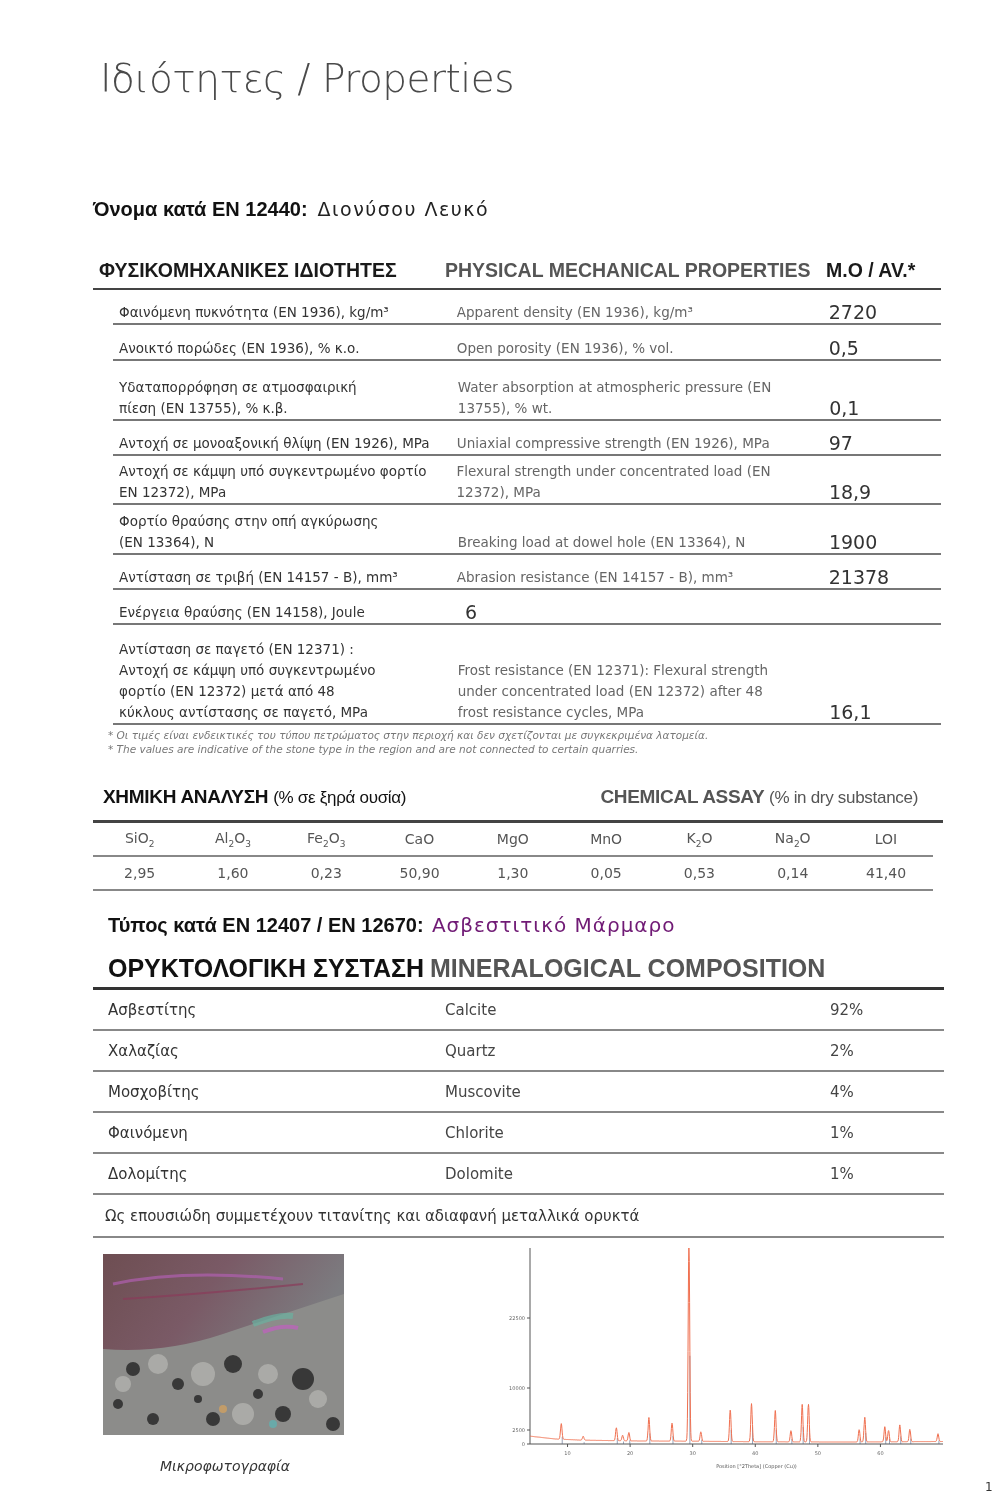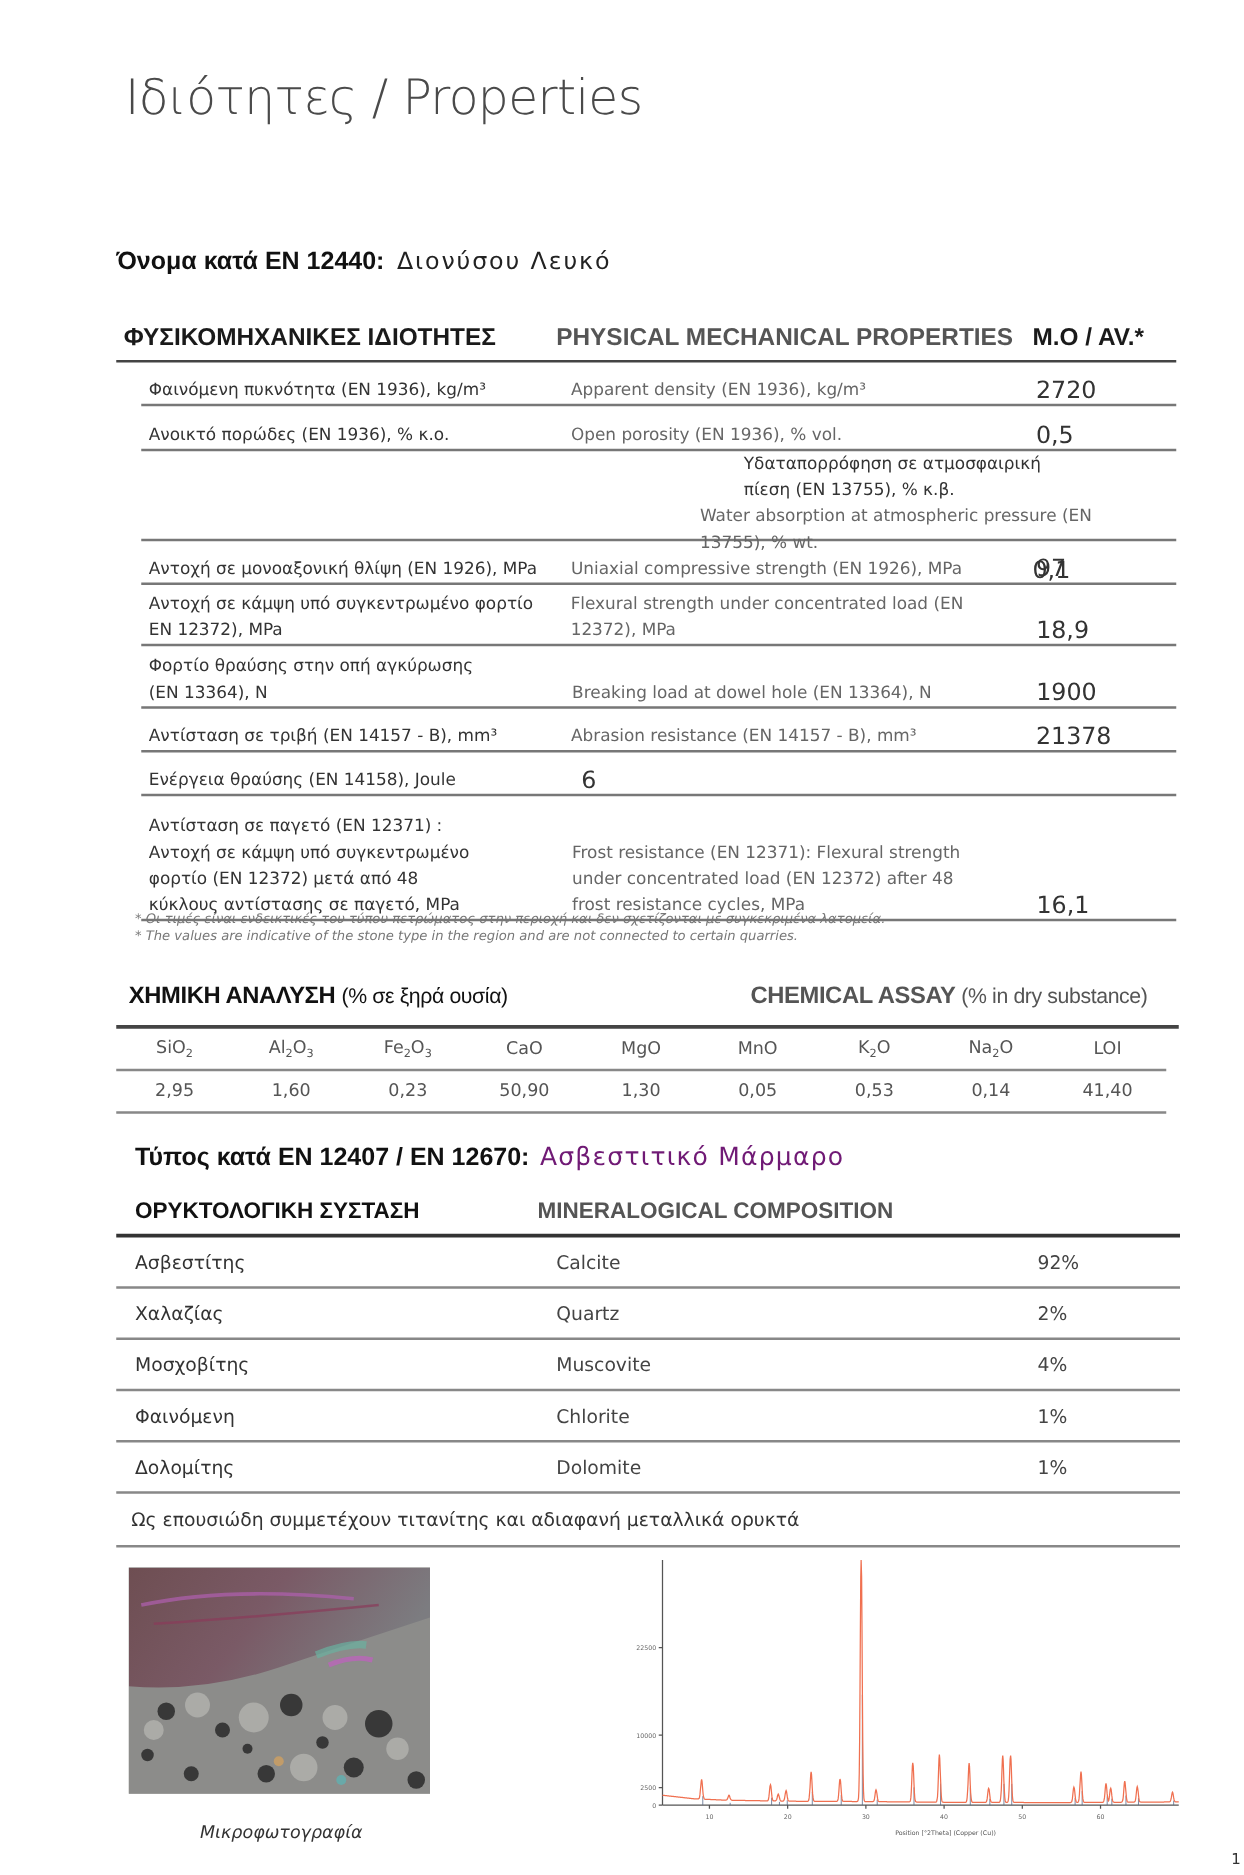--- a/index.html
+++ b/index.html
@@ -16,21 +16,21 @@
   .phys { position: absolute; left: 93px; top: 256px; width: 848px; }
   .phys .hdr { display: flex; align-items: flex-end; height: 34px; border-bottom: 2px solid #444; }
   .phys .hdr span { font-family: "Liberation Sans", sans-serif; font-weight: bold; font-size: 19.5px; color: #1a1a1a; padding-bottom: 6px; }
   .phys .hdr .h-gr { width: 352px; padding-left: 6px; }
   .phys .hdr .h-en { width: 381px; color: #555; }
   .phys .hdr .h-av { width: 115px; }
   .phys .row { display: flex; align-items: flex-end; border-bottom: 2px solid #777; font-size: 13.5px; margin-left: 20px; }
   .phys .row .c-gr { width: 352px; padding-left: 6px; line-height: 21px; color: #333; }
   .phys .row .c-en { width: 381px; line-height: 21px; color: #666; }
   .phys .row .c-av { width: 115px; font-size: 19px; color: #333; }
-  .r1 { height: 35px; } .r2 { height: 36px; } .r3 { height: 72px; flex-direction: column; } .r4 { height: 35px; }
+  .r1 { height: 35px; } .r2 { height: 36px; } .r3 { height: 60px; } .r4 { height: 35px; }
   .r5 { height: 49px; } .r6 { height: 50px; } .r7 { height: 35px; } .r8 { height: 35px; } .r9 { height: 100px; }
 
   .footnote { position: absolute; left: 108px; top: 728px; font-size: 10.5px; font-style: italic; color: #777; line-height: 14px; }
 
   
   .chem-title { position: absolute; left: 103px; top: 786px; width: 815px; display: flex; justify-content: space-between; font-family: "Liberation Sans", sans-serif; }
   .chem-title .t { font-weight: bold; font-size: 19px; color: #111; letter-spacing: -0.3px; }
   .chem-title .t.en { color: #555; }
   .chem-title .t .s { font-weight: normal; font-size: 17px; }
   .chem { position: absolute; left: 93px; top: 820px; width: 850px; }
@@ -39,21 +39,21 @@
   .chem .r div { width: 93.3px; text-align: center; font-size: 14px; color: #555; }
   .chem .r div sub { font-size: 9px; }
 
   
   .type-line { position: absolute; left: 108px; top: 913px; font-size: 20px; color: #111; }
   .type-line .lbl { font-weight: bold; font-family: "Liberation Sans", sans-serif; }
   .type-line .val { letter-spacing: 1px; color: #701a75; margin-left: 2px; }
 
   .min { position: absolute; left: 93px; top: 950px; width: 851px; }
   .min .hdr { display: flex; height: 40px; align-items: center; border-bottom: 3px solid #333; }
-  .min .hdr span { font-family: "Liberation Sans", sans-serif; font-weight: bold; font-size: 18px; }
+  .min .hdr span { font-family: "Liberation Sans", sans-serif; font-weight: bold; font-size: 25px; }
   .min .hdr .h-gr { width: 337px; padding-left: 15px; color: #111; }
   .min .hdr .h-en { color: #555; }
   .min .row { display: flex; height: 41px; align-items: center; border-bottom: 2px solid #888; font-size: 15px; }
   .min .row .c-gr { width: 352px; padding-left: 15px; color: #333; }
   .min .row .c-en { width: 385px; color: #444; }
   .min .row .c-pc { color: #444; }
   .min .note { height: 43px; display: flex; align-items: center; padding-left: 12px; font-size: 15px; color: #333; border-bottom: 2px solid #888; }
 
   
   .micro { position: absolute; left: 103px; top: 1254px; width: 241px; height: 181px; overflow: hidden; background: #8a8a88; }

